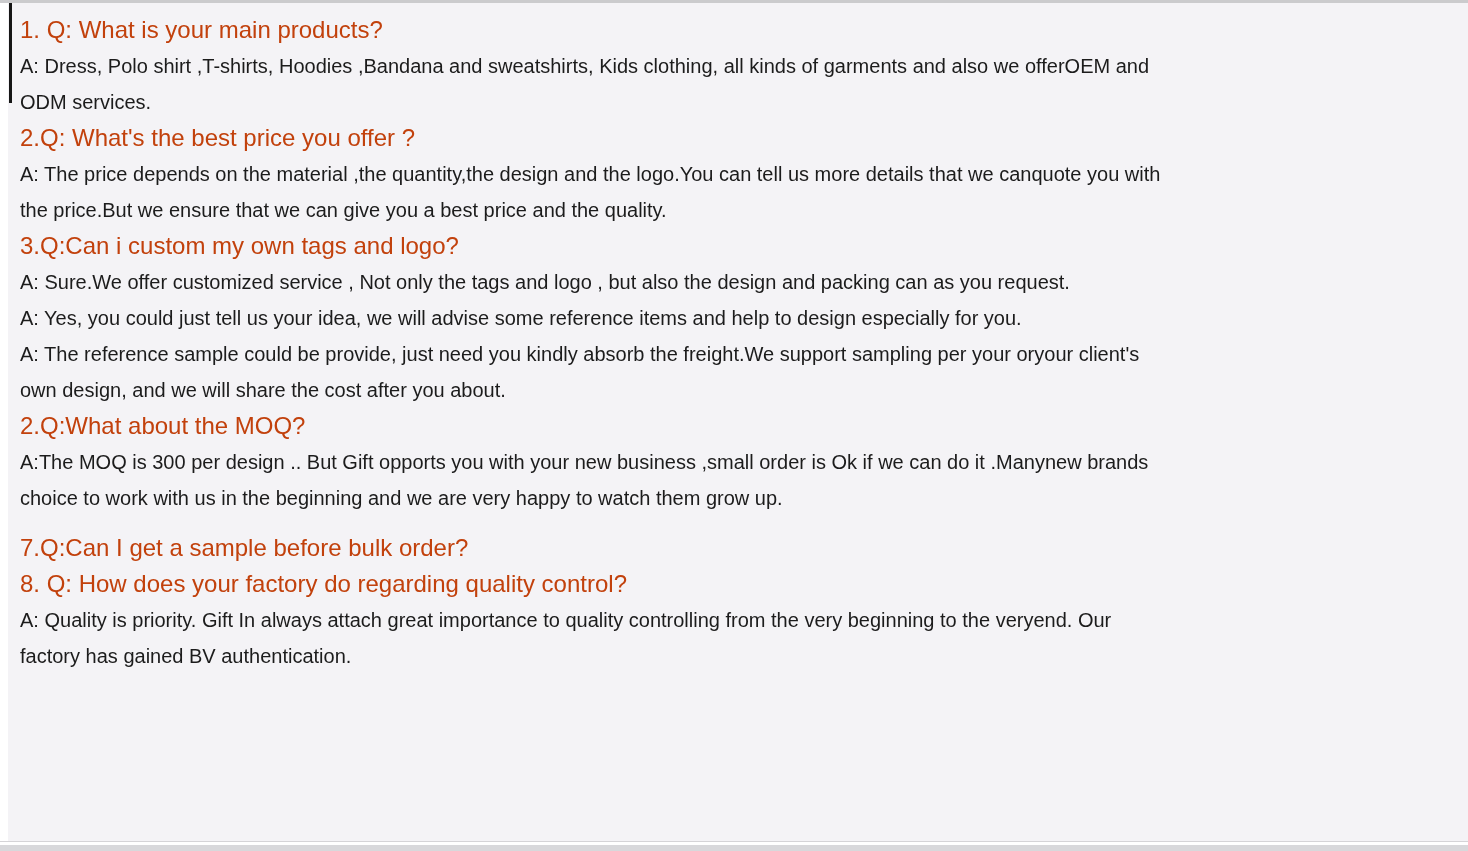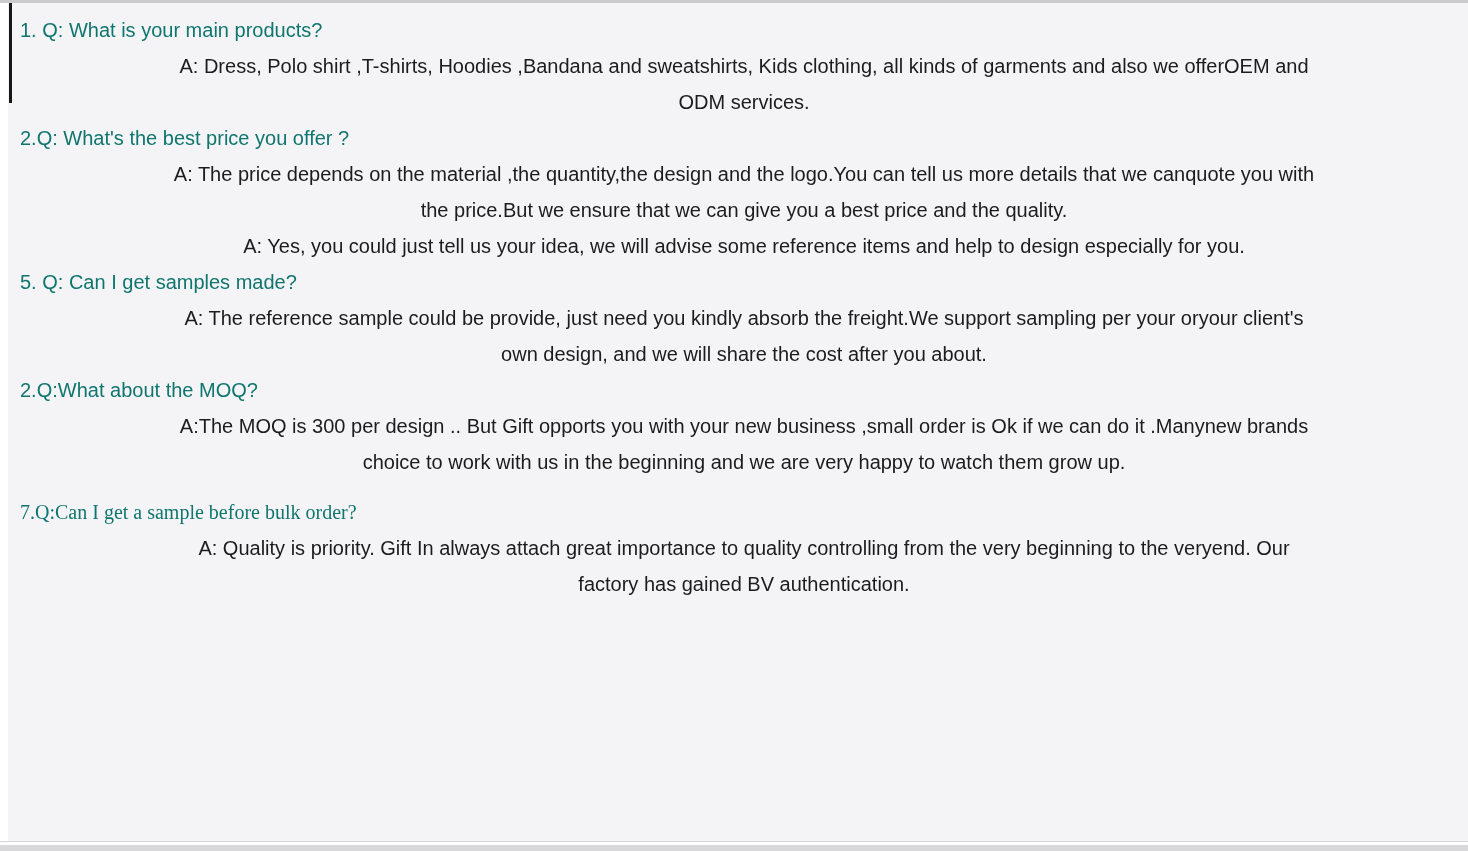--- a/index.html
+++ b/index.html
@@ -29,35 +29,34 @@
 
   .content {
     position: absolute;
     top: 3px; left: 8px; right: 0; bottom: 9px;
     background: #f4f3f6;
     padding: 9px 0 0 12px;
     box-sizing: border-box;
   }
 
   .faq-item { margin: 0; }
-  .faq-item.gap-before { margin-top: 14px; font-family: Liberation Serif, serif; }
+  .faq-item.gap-before { margin-top: 14px; }
 
   .faq-question {
-    font-size: 20px;
+    font-size: 24px;
     line-height: 36px;
-    color: #0f766e;
+    color: #c2410c;
     white-space: pre-line;
   }
 
   .faq-answer {
     font-size: 20px;
     line-height: 36px;
     color: #1c1c1c;
     white-space: pre-line;
-    text-align: center;
   }
 
   .bottom-white {
     position: absolute;
     bottom: 6px; left: 0; right: 0;
     height: 3px;
     background: #ffffff;
     border-top: 1px solid #d5d4d7;
   }
 
@@ -81,42 +80,46 @@
       <div class="faq-answer">A: Dress, Polo shirt ,T-shirts, Hoodies ,Bandana and sweatshirts, Kids clothing, all kinds of garments and also we offerOEM and
 ODM services.</div>
     </div>
 
     <div class="faq-item">
       <div class="faq-question">2.Q: What's the best price you offer ?</div>
       <div class="faq-answer">A: The price depends on the material ,the quantity,the design and the logo.You can tell us more details that we canquote you with
 the price.But we ensure that we can give you a best price and the quality.</div>
     </div>
 
+    <div class="faq-item">
+      <div class="faq-question">3.Q:Can i custom my own tags and logo?</div>
+      <div class="faq-answer">A: Sure.We offer customized service , Not only the tags and logo , but also the design and packing can as you request.</div>
+    </div>
 
     <div class="faq-item">
       <div class="faq-answer">A: Yes, you could just tell us your idea, we will advise some reference items and help to design especially for you.</div>
     </div>
 
     <div class="faq-item">
-      <div class="faq-question">5. Q: Can I get samples made?</div>
       <div class="faq-answer">A: The reference sample could be provide, just need you kindly absorb the freight.We support sampling per your oryour client's
 own design, and we will share the cost after you about.</div>
     </div>
 
     <div class="faq-item">
       <div class="faq-question">2.Q:What about the MOQ?</div>
       <div class="faq-answer">A:The MOQ is 300 per design .. But Gift opports you with your new business ,small order is Ok if we can do it .Manynew brands
 choice to work with us in the beginning and we are very happy to watch them grow up.</div>
     </div>
 
     <div class="faq-item gap-before">
       <div class="faq-question">7.Q:Can I get a sample before bulk order?</div>
     </div>
 
     <div class="faq-item">
+      <div class="faq-question">8. Q: How does your factory do regarding quality control?</div>
       <div class="faq-answer">A: Quality is priority. Gift In always attach great importance to quality controlling from the very beginning to the veryend. Our
 factory has gained BV authentication.</div>
     </div>
 
   </div>
 
   <div class="left-tick"></div>
   <div class="bottom-white"></div>
   <div class="bottom-grey"></div>
 </div>

